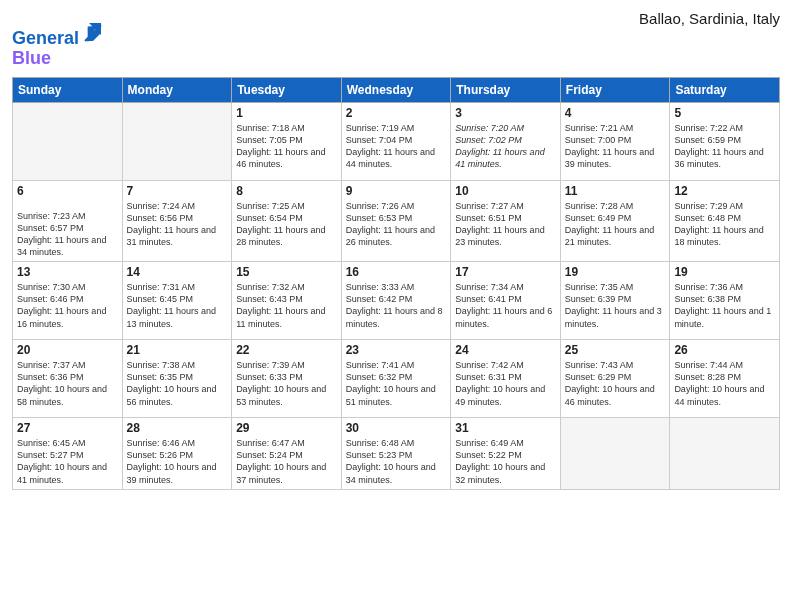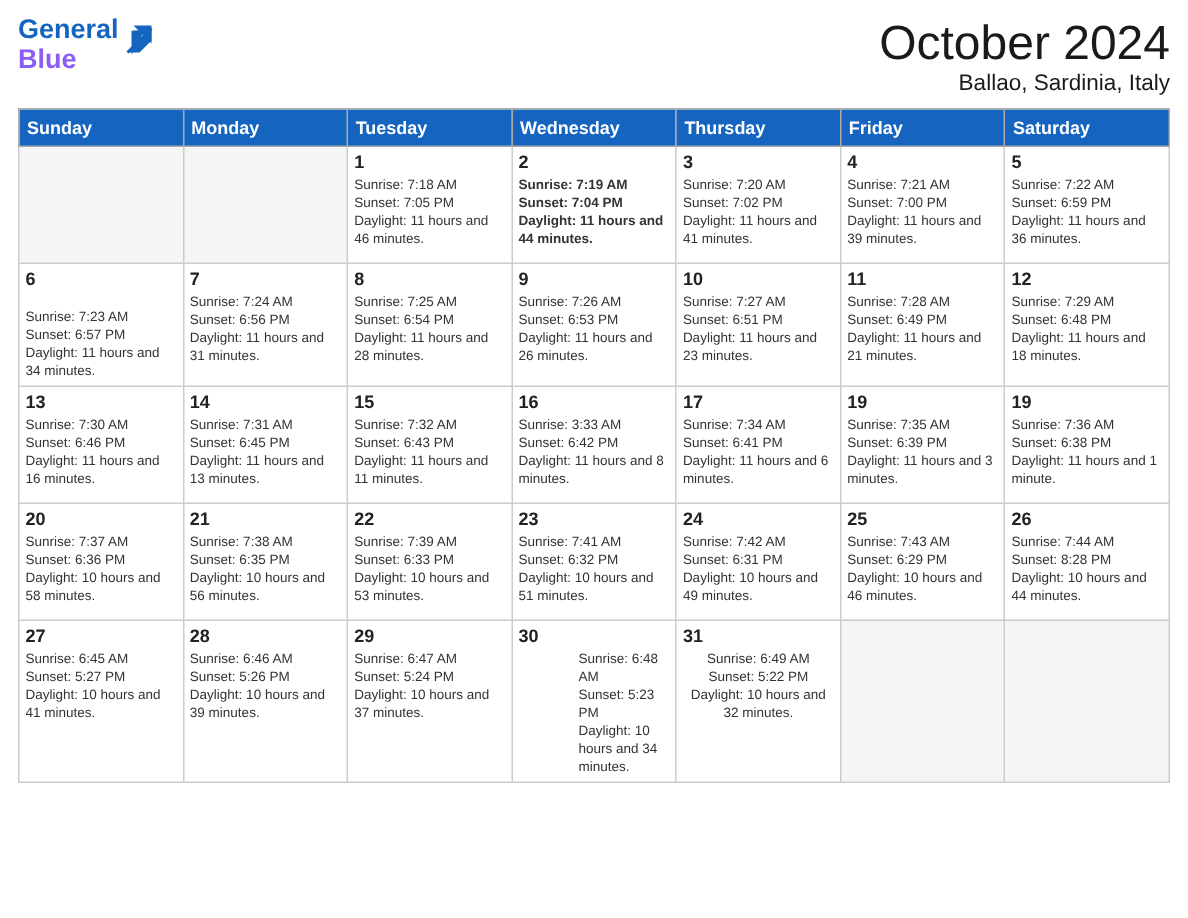--- a/index.html
+++ b/index.html
@@ -83,35 +83,34 @@
       line-height: 1.35;
       color: #333;
     }
   </style>
 </head>
 <body>
 
 <div class="container">
   <div class="header">
     <div class="logo">
-      <div style="display:flex;align-items:center;">
+      <div style="display:flex;margin-top:19px;">
         <span class="logo-text">
           <span class="blue">General</span><br>
           <span style="color:#8b5cf6;">Blue</span>
         </span>
         <svg width="22" height="22" viewBox="0 0 22 22" style="margin-left:2px;margin-top:-8px;">
           <polygon points="2,18 18,8 14,18 18,8 10,4" fill="#1565c0" transform="rotate(-30,11,11)"></polygon>
           <polygon points="4,20 20,4" stroke="#1565c0" stroke-width="2" fill="none"></polygon>
           <polygon points="8,2 20,2 20,14" fill="#1565c0"></polygon>
           <polygon points="4,20 20,4 20,12 12,20" fill="#1565c0"></polygon>
         </svg>
       </div>
     </div>
     <div class="title-block">
-      <div class="month-title">October 2024</div>
       <div class="location">Ballao, Sardinia, Italy</div>
     </div>
   </div>
 
   <table>
     <thead>
       <tr>
         <th>Sunday</th>
         <th>Monday</th>
         <th>Tuesday</th>
@@ -126,27 +125,27 @@
           <td class="empty"></td>
           <td class="empty"></td>
           <td>
             <div class="day-num">1</div>
             <div class="day-info" style="white-space: pre-line;">Sunrise: 7:18 AM
 Sunset: 7:05 PM
 Daylight: 11 hours and 46 minutes.</div>
           </td>
           <td>
             <div class="day-num">2</div>
-            <div class="day-info" style="white-space: pre-line; font-weight: bold;">Sunrise: 7:19 AM
+            <div class="day-info" style="white-space: pre-line;">Sunrise: 7:19 AM
 Sunset: 7:04 PM
 Daylight: 11 hours and 44 minutes.</div>
           </td>
           <td>
             <div class="day-num">3</div>
-            <div class="day-info" style="white-space: pre-line;">Sunrise: 7:20 AM
+            <div class="day-info" style="white-space: pre-line; font-style: italic;">Sunrise: 7:20 AM
 Sunset: 7:02 PM
 Daylight: 11 hours and 41 minutes.</div>
           </td>
           <td>
             <div class="day-num">4</div>
             <div class="day-info" style="white-space: pre-line;">Sunrise: 7:21 AM
 Sunset: 7:00 PM
 Daylight: 11 hours and 39 minutes.</div>
           </td>
           <td>
@@ -302,27 +301,27 @@
 Daylight: 10 hours and 39 minutes.</div>
           </td>
           <td class="last-row">
             <div class="day-num">29</div>
             <div class="day-info" style="white-space: pre-line;">Sunrise: 6:47 AM
 Sunset: 5:24 PM
 Daylight: 10 hours and 37 minutes.</div>
           </td>
           <td class="last-row">
             <div class="day-num">30</div>
-            <div class="day-info" style="white-space: pre-line; margin-left: 40px;">Sunrise: 6:48 AM
+            <div class="day-info" style="white-space: pre-line;">Sunrise: 6:48 AM
 Sunset: 5:23 PM
 Daylight: 10 hours and 34 minutes.</div>
           </td>
           <td class="last-row">
             <div class="day-num">31</div>
-            <div class="day-info" style="white-space: pre-line; text-align: center;">Sunrise: 6:49 AM
+            <div class="day-info" style="white-space: pre-line;">Sunrise: 6:49 AM
 Sunset: 5:22 PM
 Daylight: 10 hours and 32 minutes.</div>
           </td>
           <td class="last-row empty"></td>
           <td class="last-row empty"></td>
         </tr>
       </tbody>
   </table>
 </div>
 

